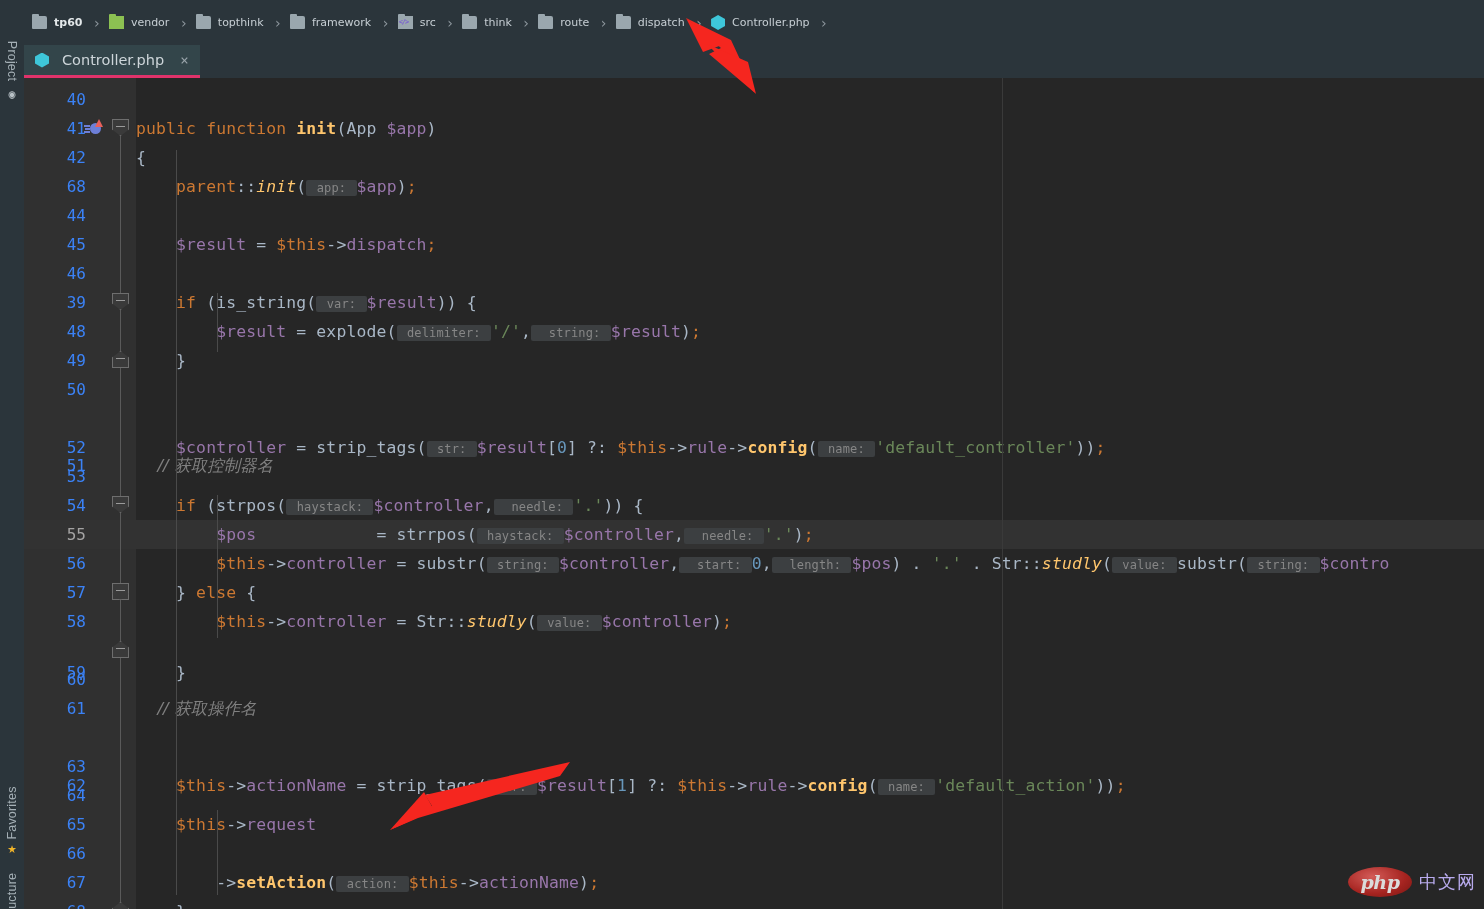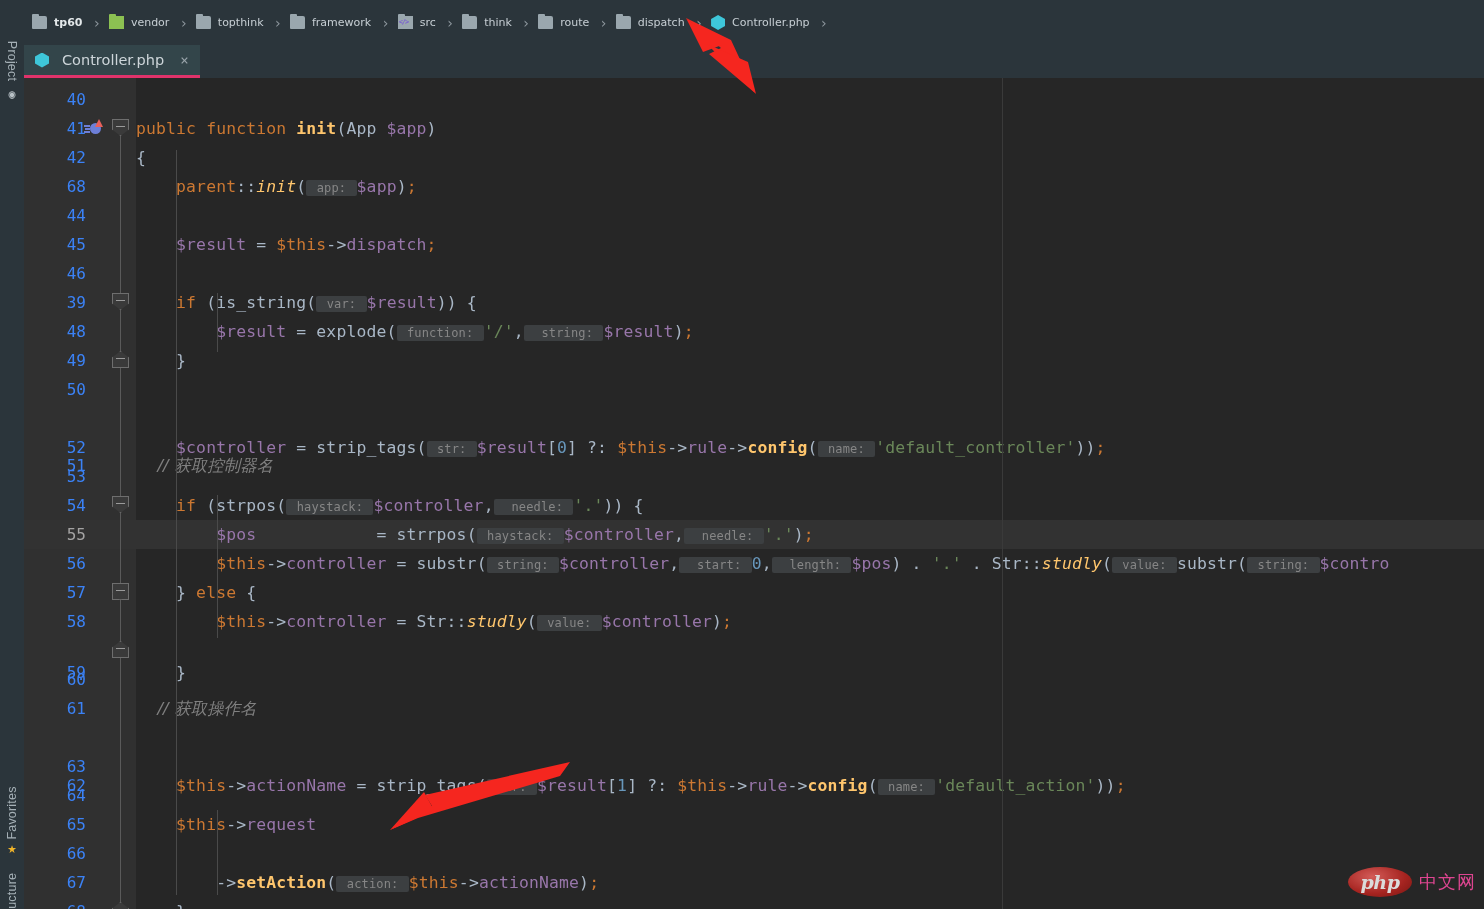--- a/index.html
+++ b/index.html
@@ -186,21 +186,21 @@
   .wm .ell{
     width:64px;height:30px;border-radius:50%;
     background:radial-gradient(ellipse at 38% 32%,#e0605c 0%,#b02420 58%,#7d1512 100%);
     display:flex;align-items:center;justify-content:center;
   }
   .wm .ell span{
     color:#e9e9e9;font-size:19px;font-style:italic;font-weight:bold;
     font-family:"DejaVu Serif","Liberation Serif",serif;letter-spacing:-.5px;
   }
   .wm .cn{
-    color:#ec4899;font-size:18px;letter-spacing:1px;
+    color:#c4b5fd;font-size:18px;letter-spacing:1px;
     font-family:Liberation Mono, monospace;
   }
 </style>
 </head>
 <body>
 
 <div id="app">
 
   <div class="toolstrip">
     <div class="vtext strip-project">Project</div>
@@ -299,21 +299,21 @@
         <div class="row" style="top: 181px;">
           <div class="lnum">46</div>
           <div class="codetext"></div>
         </div>
         <div class="row" style="top: 210px;">
           <div class="lnum">39</div>
           <div class="codetext"><span class="kw">    if</span><span class="pun"> (</span><span class="bfn">is_string</span><span class="pun">(</span><span class="hint"> var: </span><span class="var">$result</span><span class="pun">)) {</span></div>
         </div>
         <div class="row" style="top: 239px;">
           <div class="lnum">48</div>
-          <div class="codetext"><span class="var">        $result</span><span class="pun"> = </span><span class="bfn">explode</span><span class="pun">(</span><span class="hint"> function: </span><span class="str">'/'</span><span class="pun">,</span><span class="hint">  string: </span><span class="var">$result</span><span class="pun">)</span><span class="semi">;</span></div>
+          <div class="codetext"><span class="var">        $result</span><span class="pun"> = </span><span class="bfn">explode</span><span class="pun">(</span><span class="hint"> delimiter: </span><span class="str">'/'</span><span class="pun">,</span><span class="hint">  string: </span><span class="var">$result</span><span class="pun">)</span><span class="semi">;</span></div>
         </div>
         <div class="row" style="top: 268px;">
           <div class="lnum">49</div>
           <div class="codetext"><span class="pun">    }</span></div>
         </div>
         <div class="row" style="top: 297px;">
           <div class="lnum">50</div>
           <div class="codetext"></div>
         </div>
         <div class="row" style="top: 331px; margin-top: 42px;">

